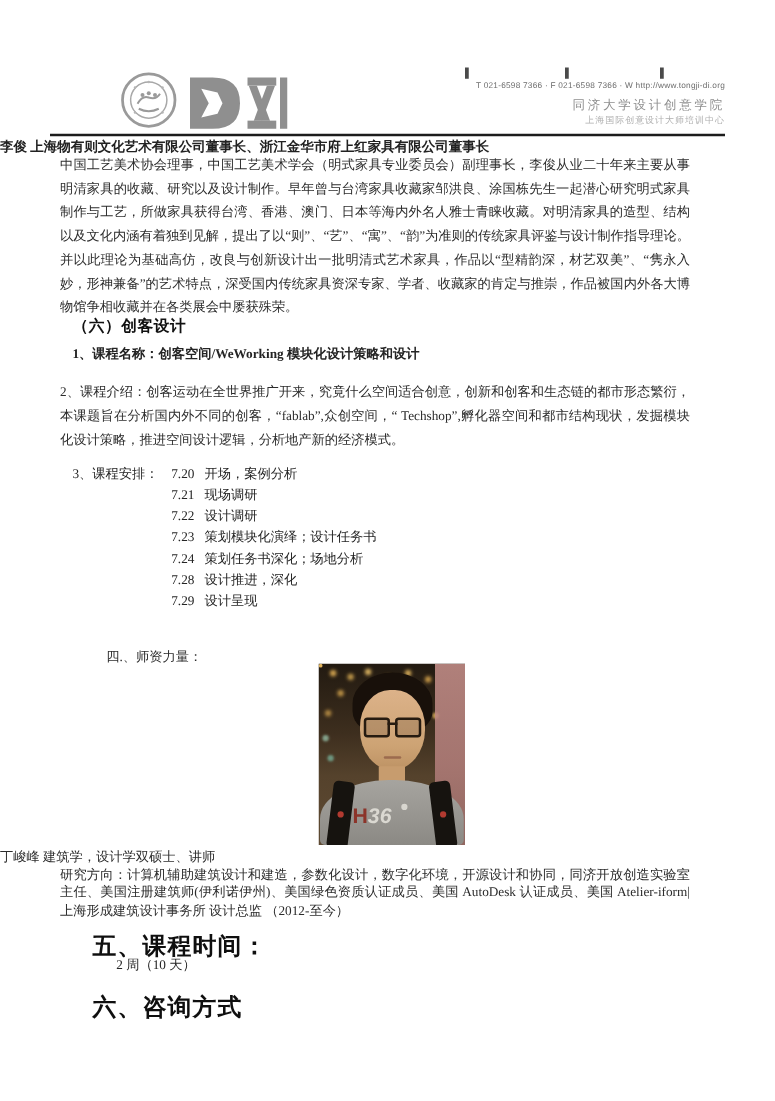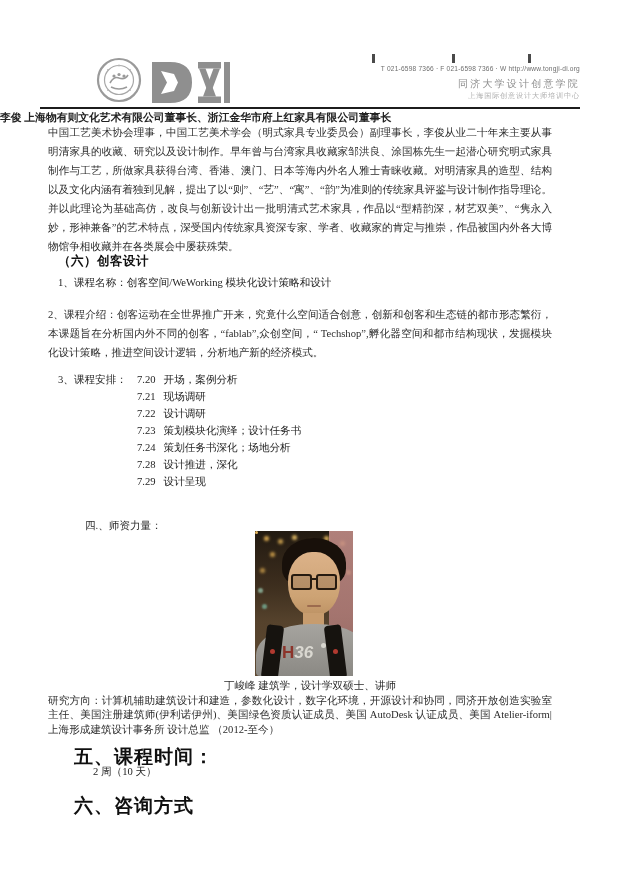--- a/index.html
+++ b/index.html
@@ -43,31 +43,31 @@
     font-size:10.6px;line-height:19px;
     text-align:justify;word-break:break-all;color:#2c2c2c;
   }
   .bio{top:123px;}
   
   .h-maker{
     left:58px;top:253px;
     font-family:"Liberation Sans","DejaVu Sans",sans-serif;
     font-size:12.5px;font-weight:bold;color:#111;letter-spacing:.5px;
   }
-  .item1{left:58px;top:276px;font-size:10.6px;white-space:nowrap;}
+  .item1{left:58px;top:276px;font-size:10.6px;white-space:nowrap;font-weight:bold;}
   .item2{top:305px;}
   .schedule{left:58px;top:371px;width:460px;font-size:10.6px;}
   .schedule .row{height:17px;line-height:17px;white-space:nowrap;}
   .schedule .row.cont{padding-left:79px;}
   .schedule .label{display:inline-block;width:79px;}
   .schedule .date{display:inline-block;margin-right:8px;}
   .faculty-label{left:85px;top:519px;font-size:10.6px;color:#2c2c2c;text-align:right;}
   
   .photo{
-    left:255px;top:531px;width:98px;height:145px;
+    left:255px;top:531px;width:117px;height:145px;
     overflow:hidden;background:linear-gradient(180deg,#221a11 0%,#3d2e1e 38%,#55422c 62%,#5e4a33 100%);
   }
   .photo .pink{right:0;top:0;width:24px;height:100%;
     background:linear-gradient(180deg,#c9928d 0%,#b47f7c 55%,#9a6c68 100%);opacity:.85;}
   .photo .lights{left:0;top:0;width:3px;height:3px;border-radius:50%;background:#e2b45c;
     box-shadow:10px 6px 3px 1px #dfae54,24px 9px 3px 1px #caa04e,38px 5px 3px 1px #e6bd66,
                54px 10px 3px 1px #d8a94f,70px 6px 3px 1px #e3b75f,86px 11px 3px 1px #d3a14b,
                16px 22px 3px 1px #c79a49,34px 25px 3px 1px #d6aa55,58px 23px 3px 1px #c89c4a,
                80px 26px 3px 1px #d4a954,6px 38px 3px 1px #b98f45,92px 40px 2px 1px #c59d52,
                4px 58px 2px 1px #86a58e,8px 74px 2px 1px #6f9a83;}
@@ -90,21 +90,21 @@
   .photo .strap.l{left:9px;transform:rotate(7deg);}
   .photo .strap.r{right:9px;transform:rotate(-7deg);}
   .photo .strap-dot{width:5px;height:5px;border-radius:50%;background:#b23a30;top:118px;}
   .photo .strap-dot.l{left:15px;} .photo .strap-dot.r{right:15px;}
   .photo .print{left:27px;top:113px;font-family:"Liberation Sans","DejaVu Sans",sans-serif;
     font-weight:bold;font-size:17px;line-height:17px;white-space:nowrap;}
   .photo .print .h{color:#8c342a;}
   .photo .print .n36{color:#dad8d1;font-style:italic;}
   .photo .print-dot{left:66px;top:112px;width:5px;height:5px;border-radius:50%;background:#d8d6cf;}
   
-  .caption{left:0;top:679px;width:620px;text-align:center;font-size:10.6px;color:#2c2c2c;white-space:nowrap;}
+  .caption{left:0;top:679px;width:620px;font-size:10.6px;color:#2c2c2c;white-space:nowrap;}
   .research{top:694px;line-height:14.3px;}
   
   .h-big{
     font-family:"Liberation Sans","DejaVu Sans",sans-serif;
     font-size:19px;font-weight:bold;color:#0f0f0f;letter-spacing:1px;white-space:nowrap;
   }
   .h-time{left:74px;top:744px;}
   .time-val{left:93px;top:765px;font-size:10.6px;}
   .h-contact{left:74px;top:793px;}
 </style>

